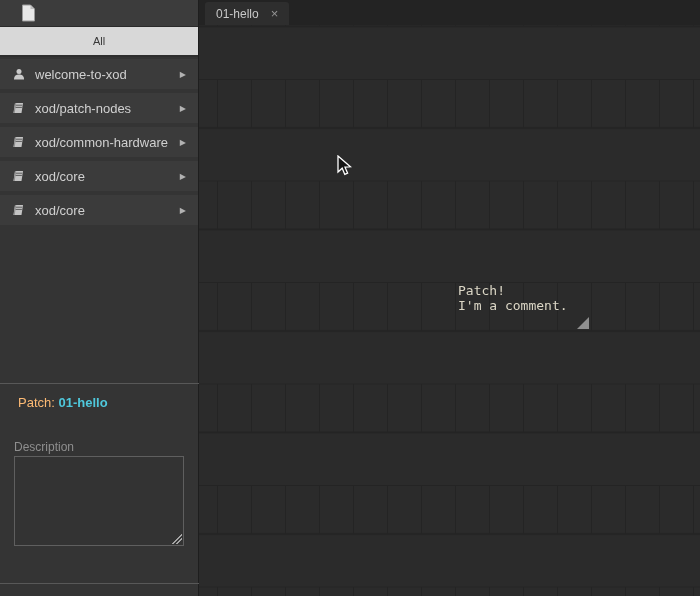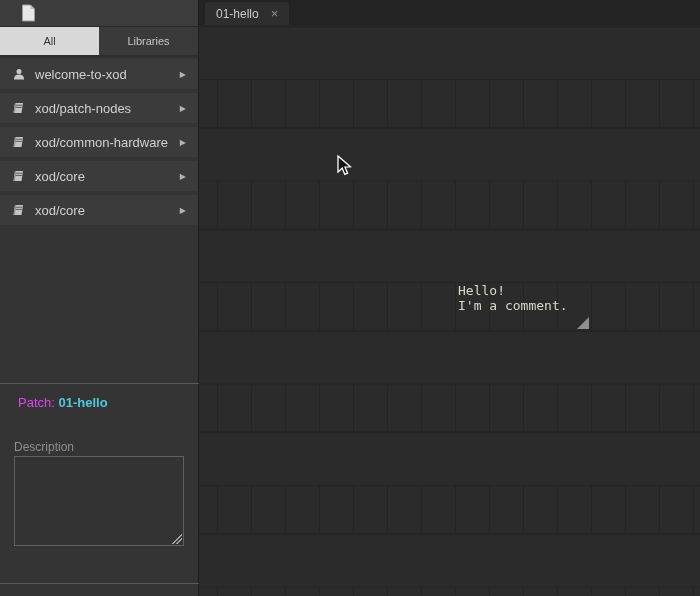--- a/index.html
+++ b/index.html
@@ -17,21 +17,21 @@
                 background:#3a3a3a; color:#c6c6c6; font-size:11px; cursor:pointer; }
   .filter-tab.active { background:#d8d8d8; color:#383838; }
   .lib-list { padding-top:2px; }
   .lib-row { height:30px; margin-bottom:4px; background:#3b3b3b; display:flex;
              align-items:center; padding:0 12px; cursor:pointer; }
   .lib-row .licon { width:13px; display:flex; justify-content:center; }
   .lib-row .llabel { margin-left:10px; color:#d0d0d0; font-size:13px; }
   .lib-row .chev { margin-left:auto; color:#b2b2b2; font-size:8px; }
   .divider { position:absolute; left:0; width:199px; height:1px; background:#585858; }
   .patch-line { position:absolute; left:18px; top:395px; font-size:13px; }
-  .patch-word { color:#d946ef;margin-top:24px; }
+  .patch-word { color:#fdba74;margin-top:24px; }
   .patch-name { color:#4fc8dc; font-weight:600; }
   .desc-label { position:absolute; left:14px; top:440px; font-size:12px; color:#8e8e8e; }
   .desc-box { position:absolute; left:14px; top:456px; width:170px; height:90px;
               background:#333333; border:1px solid #5f5f5f; resize:none; outline:none;
               color:#cccccc; font-family:"Liberation Sans",sans-serif; }
   .desc-grip { position:absolute; left:172px; top:534px; width:10px; height:10px;
                background:
                  linear-gradient(135deg, transparent 50%, #a5a5a5 50%, #a5a5a5 58%, transparent 58%,
                  transparent 70%, #a5a5a5 70%, #a5a5a5 78%, transparent 78%); }
 
@@ -76,21 +76,20 @@
     <span style="display:flex">
       <svg width="15" height="18" viewBox="0 0 15 18">
         <path d="M1.5 1 h8 l4 4 v12 h-12 z" fill="#e8e8e8" stroke="#9a9a9a" stroke-width="1"></path>
         <path d="M9.5 1 v4 h4 z" fill="#bdbdbd"></path>
       </svg>
     </span>
   </div>
 
   <div class="filter-tabs">
     <div class="filter-tab active">All</div>
-    <div class="filter-tab">Libraries</div>
   </div>
 
   <div class="lib-list">
 
     <div class="lib-row">
       <span class="licon">
         <svg width="12" height="12" viewBox="0 0 12 12">
           <circle cx="6" cy="3.4" r="2.5" fill="#c9c9c9"></circle>
           <path d="M1 11 c0-3 2.2-4.4 5-4.4 s5 1.4 5 4.4 v0.6 h-10 z" fill="#c9c9c9"></path>
         </svg>
@@ -178,21 +177,21 @@
         <pattern id="gridp" x="18" y="54" width="34" height="101.5" patternUnits="userSpaceOnUse">
           <path d="M0 0 H34 M0 49 H34" stroke="#242424" stroke-width="2" fill="none"></path>
           <path d="M0 0 V49" stroke="#242424" stroke-width="2" fill="none"></path>
         </pattern>
       </defs>
       <rect width="501" height="571" fill="url(#gridp)"></rect>
     </svg>
 
 
     <div class="comment">
-      <div>Hello!</div>
+      <div>Patch!</div>
       <div>I'm a comment.</div>
     </div>
     <div class="comment-grip"></div>
 
     <svg class="cursor" width="16" height="22" viewBox="0 0 16 22">
       <path d="M1 1 L1 17 L5.2 13.2 L7.8 19.4 L10.6 18.2 L8 12.2 L13.4 11.8 Z" fill="#161616" stroke="#ffffff" stroke-width="1.3"></path>
     </svg>
   </div>
 </div>
 

